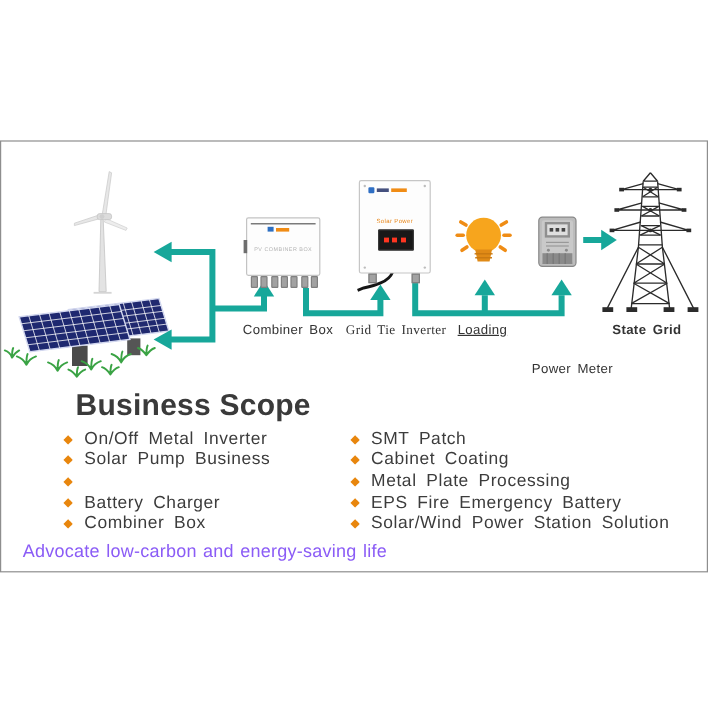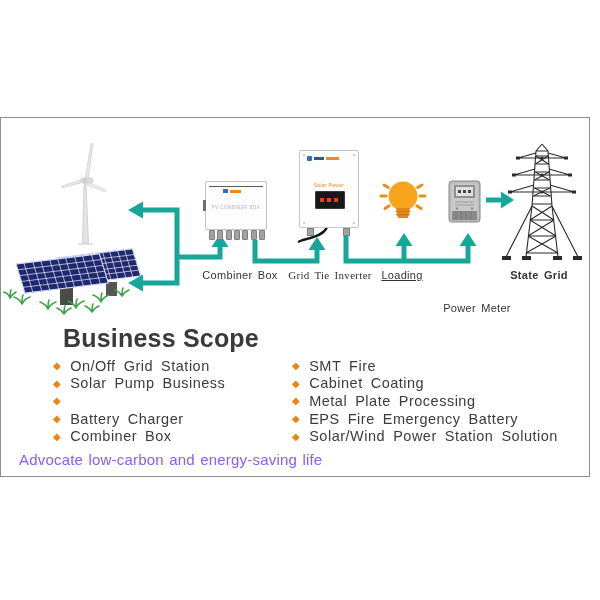--- a/index.html
+++ b/index.html
@@ -224,21 +224,21 @@
 <span class="dev-label" style="left:330px;font-family:Liberation Serif, serif;">Grid Tie Inverter</span>
 <span class="dev-label" style="left:402px;text-decoration:underline;">Loading</span>
 <span class="dev-label" style="left:477px;margin-top:33px;">Power Meter</span>
 <span class="dev-label" style="left:539px;font-weight:bold;">State Grid</span>
 
 <div id="bs-title" class="abs">Business Scope</div>
 
 <ul id="list-left" class="list">
   <li>
     <span class="bullet">◆</span>
-    <span>On/Off Grid Station</span>
+    <span>On/Off Metal Inverter</span>
     </li>
   <li>
     <span class="bullet">◆</span>
     <span>Solar Pump Business</span>
     </li>
   <li>
     <span class="bullet">◆</span>
     </li>
   <li>
     <span class="bullet">◆</span>
@@ -246,21 +246,21 @@
     </li>
   <li>
     <span class="bullet">◆</span>
     <span>Combiner Box</span>
     </li>
 </ul>
 
 <ul id="list-right" class="list">
   <li>
     <span class="bullet">◆</span>
-    <span>SMT Fire</span>
+    <span>SMT Patch</span>
     </li>
   <li>
     <span class="bullet">◆</span>
     <span>Cabinet Coating</span>
     </li>
   <li>
     <span class="bullet">◆</span>
     <span>Metal Plate Processing</span>
     </li>
   <li>

